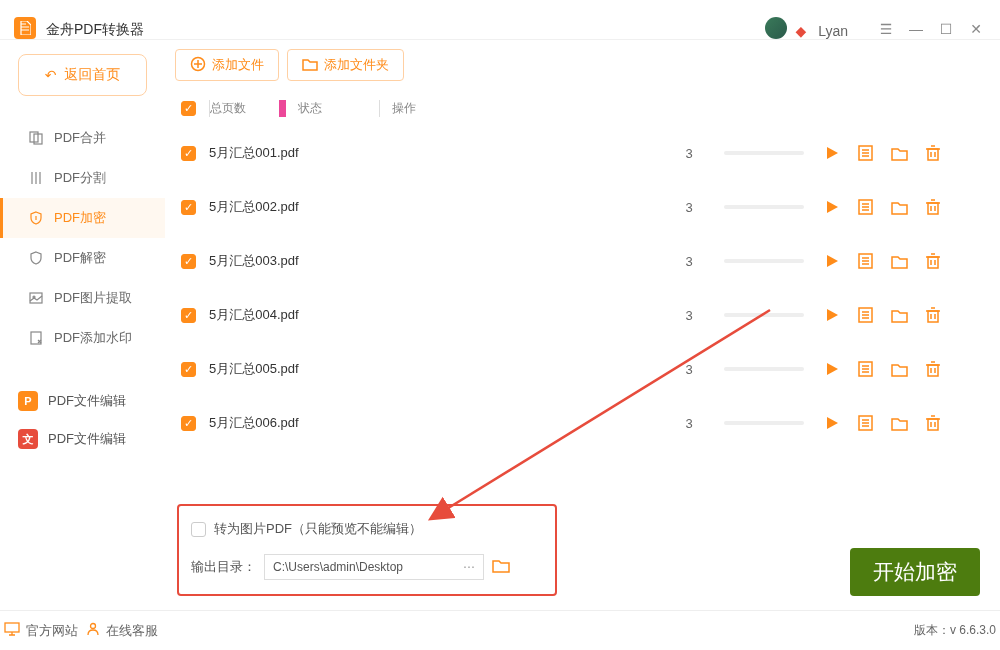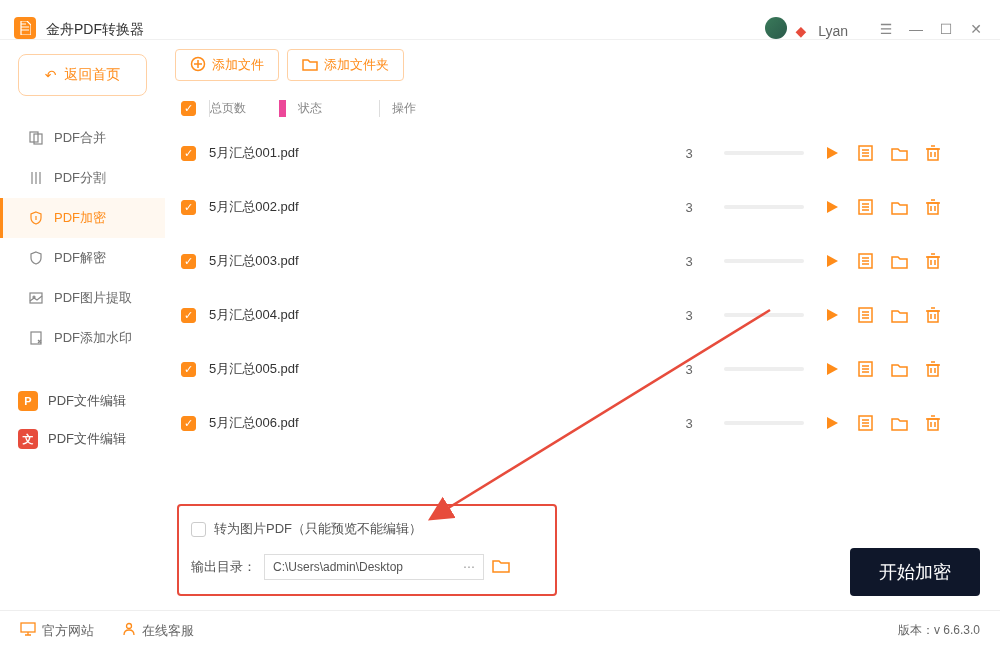--- a/index.html
+++ b/index.html
@@ -55,24 +55,24 @@
 .chk.on::after { content: "✓"; color: #fff; font-size: 11px; line-height: 1; }
 .chk.off { border-color: #ccc; }
 
 
 .settings { padding: 14px 20px 14px 12px; display: flex; align-items: flex-end; gap: 20px; }
 .settings-left { flex: 1; border: 2px solid #e74c3c; border-radius: 4px; padding: 14px 12px 14px 12px; position: relative; width: 380px; max-width: 380px; flex: 0 0 auto; }
 .row1 { display: flex; align-items: center; gap: 8px; font-size: 13px; color: #555; margin-bottom: 16px; text-align: right; }
 .row2 { display: flex; align-items: center; gap: 8px; font-size: 13px; color: #555; }
 .out-input { height: 26px; width: 220px; border: 1px solid #ddd; padding: 0 8px; font-size: 12px; display: flex; align-items: center; justify-content: space-between; color: #555; }
 .folder-btn { color: #ff8c1a; cursor: pointer; }
-.start-btn { width: 130px; height: 48px; background: #0f172a; color: #fff; border-radius: 4px; display: flex; align-items: center; justify-content: center; font-size: 18px; cursor: pointer; margin-left: auto; }
-
-
-.statusbar { height: 40px; border-top: 1px solid #eee; display: flex; align-items: center; padding: 0 20px; font-size: 13px; color: #666; gap: 28px; }
+.start-btn { width: 130px; height: 48px; background: #4d7c0f; color: #fff; border-radius: 4px; display: flex; align-items: center; justify-content: center; font-size: 21px; cursor: pointer; margin-left: auto; }
+
+
+.statusbar { height: 40px; border-top: 1px solid #eee; display: flex; align-items: center; padding: 0 4px; font-size: 13px; color: #666; gap: 8px; }
 .statusbar .sbtn { display: flex; align-items: center; gap: 6px; cursor: pointer; }
 .ver { margin-left: auto; font-size: 12px; }
 
 
 .arrow-overlay { position: absolute; pointer-events: none; left: 0; top: 0; }
 </style>
 </head>
 <body>
 
 <div class="titlebar">

